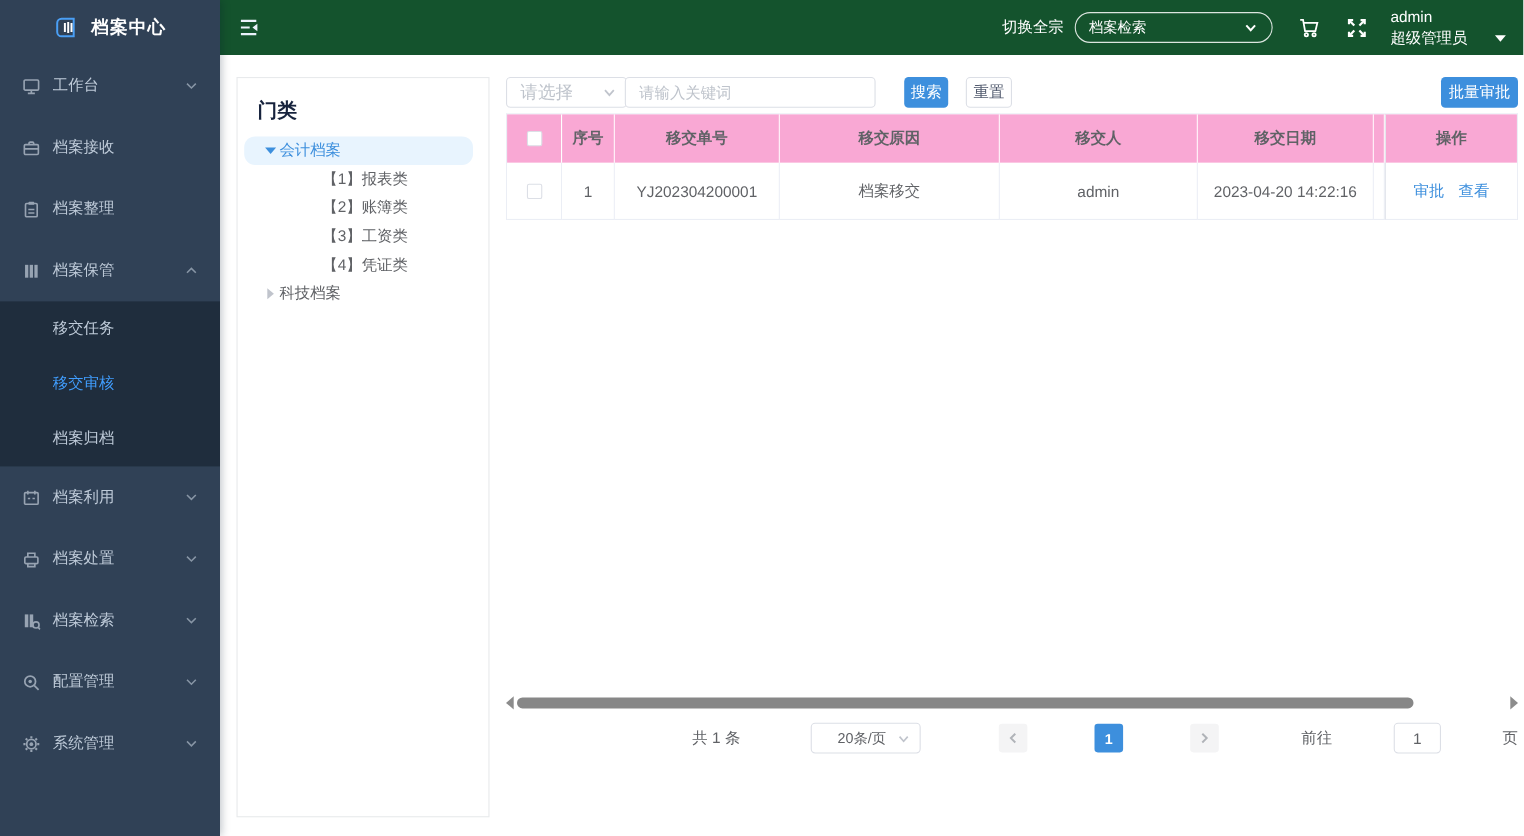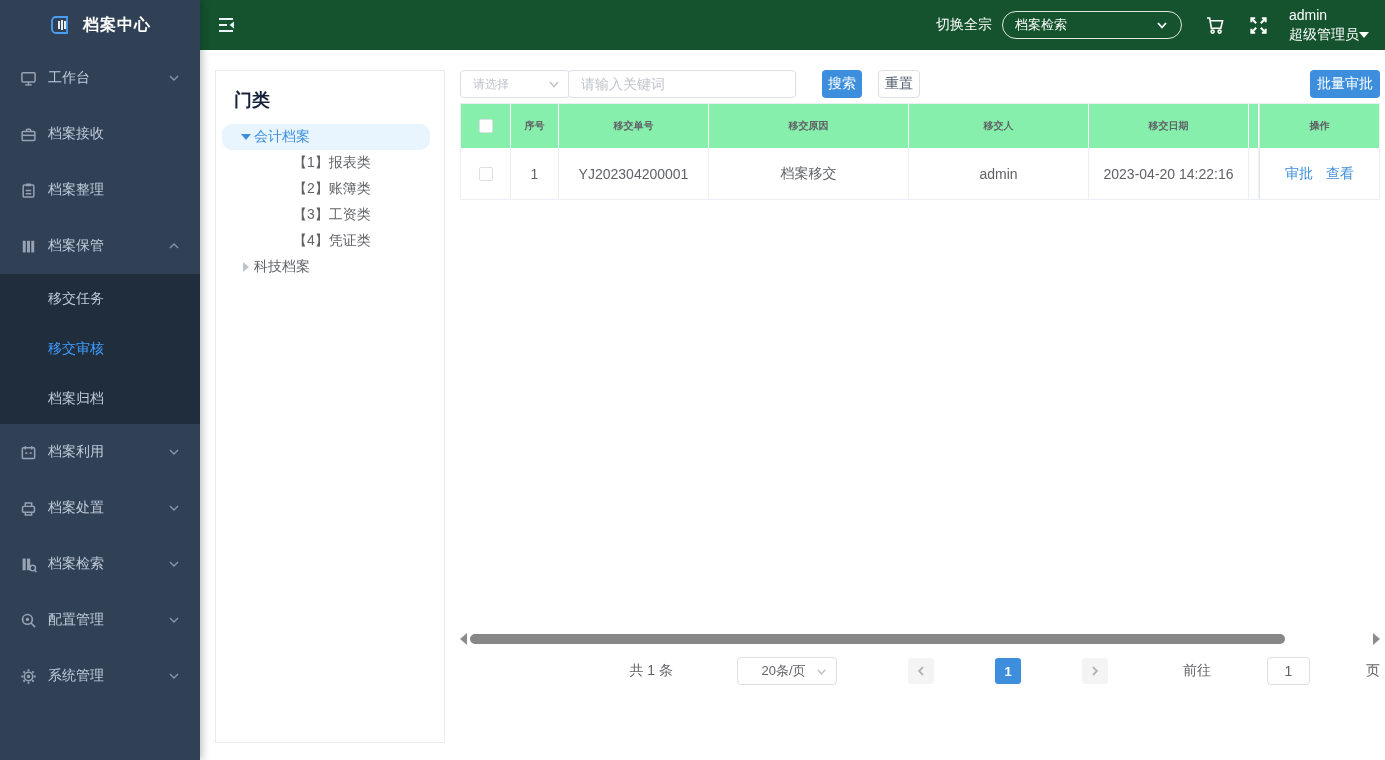--- a/index.html
+++ b/index.html
@@ -48,21 +48,21 @@
   .topbar-right { margin-left:auto; display:flex; align-items:center; }
   .switch-label { font-size:14px; margin-right:10px; }
   .org-select {
     width:180px; height:28px; border:1px solid rgba(255,255,255,.85); border-radius:14px;
     display:flex; align-items:center; padding:0 12px; font-size:13px; color:#fff;
     cursor:pointer; margin-right:22px;
   }
   .org-select .sel-text { flex:1; }
   .icon-btn { margin-right:20px; cursor:pointer; }
   .user-block { display:flex; flex-direction:column; line-height:19px; font-size:14px; cursor:pointer; }
-  .user-role { display:flex; align-items:center; gap:0; }
+  .user-role { display:flex; align-items:center; gap:25px; }
   .caret-down-small {
     width:0; height:0; border-left:5px solid transparent; border-right:5px solid transparent;
     border-top:6px solid #fff;
   }
 
   
   .main { position:absolute; left:200px; top:50px; right:0; bottom:0; background:#fff; }
 
   
   .category-panel {
@@ -88,21 +88,21 @@
 
   
   .content { position:absolute; left:260px; top:20px; width:920px; }
 
   .filter-row { position:relative; height:28px; }
   .fake-select {
     position:absolute; left:0; top:0; width:110px; height:28px;
     border:1px solid #dcdfe6; border-radius:4px; display:flex; align-items:center;
     padding:0 8px 0 12px; color:#bfc4cc; cursor:pointer; background:#fff;
   }
-  .fake-select .sel-text { flex:1; font-size:12px; }
+  .fake-select .sel-text { flex:1; font-size:16px; }
   .kw-input {
     position:absolute; left:108px; top:0; width:228px; height:28px;
     border:1px solid #dcdfe6; border-radius:4px; padding:0 12px; font-size:14px;
     color:#606266; outline:none; font-family:inherit;
   }
   .kw-input::placeholder { color:#bfc4cc; }
   .btn { height:28px; border-radius:4px; font-size:14px; cursor:pointer; border:none; font-family:inherit; }
   .btn-primary { background:#3d8fdd; color:#fff; }
   .btn-plain { background:#fff; color:#515a6e; border:1px solid #dcdfe6; }
   .btn-search { position:absolute; left:362px; top:0; width:40px; }
@@ -115,21 +115,21 @@
   .tab {
     width:80px; height:28px; line-height:28px; text-align:center;
     color:#515a6e; cursor:pointer; font-size:14px; border-radius:4px;
   }
   .tab.active { background:#3d8fdd; color:#fff; }
 
   
   .table { margin-top:5px; width:920px; border:1px solid #ebeef5; border-bottom:none; }
   .tr { display:flex; }
   .th, .td { display:flex; align-items:center; justify-content:center; flex:none; }
-  .th { background:#86efac; height:44px; font-weight:bold; color:#606266; border-right:1px solid #fff; font-size:10px; }
+  .th { background:#f9a8d4; height:44px; font-weight:bold; color:#606266; border-right:1px solid #fff; font-size:14px; }
   .td { height:52px; color:#606266; border-right:1px solid #ebeef5; border-bottom:1px solid #ebeef5; font-size:14px; background:#fff; }
   .c-check { width:50px; }
   .c-idx { width:48px; }
   .c-no { width:150px; }
   .c-reason { width:200px; }
   .c-person { width:180px; }
   .c-date { width:160px; }
   .c-spacer { width:10px; }
   .c-op { flex:1 1 auto; }
   .th.c-op { border-right:none; border-left:1px solid #e4e7ed; }

